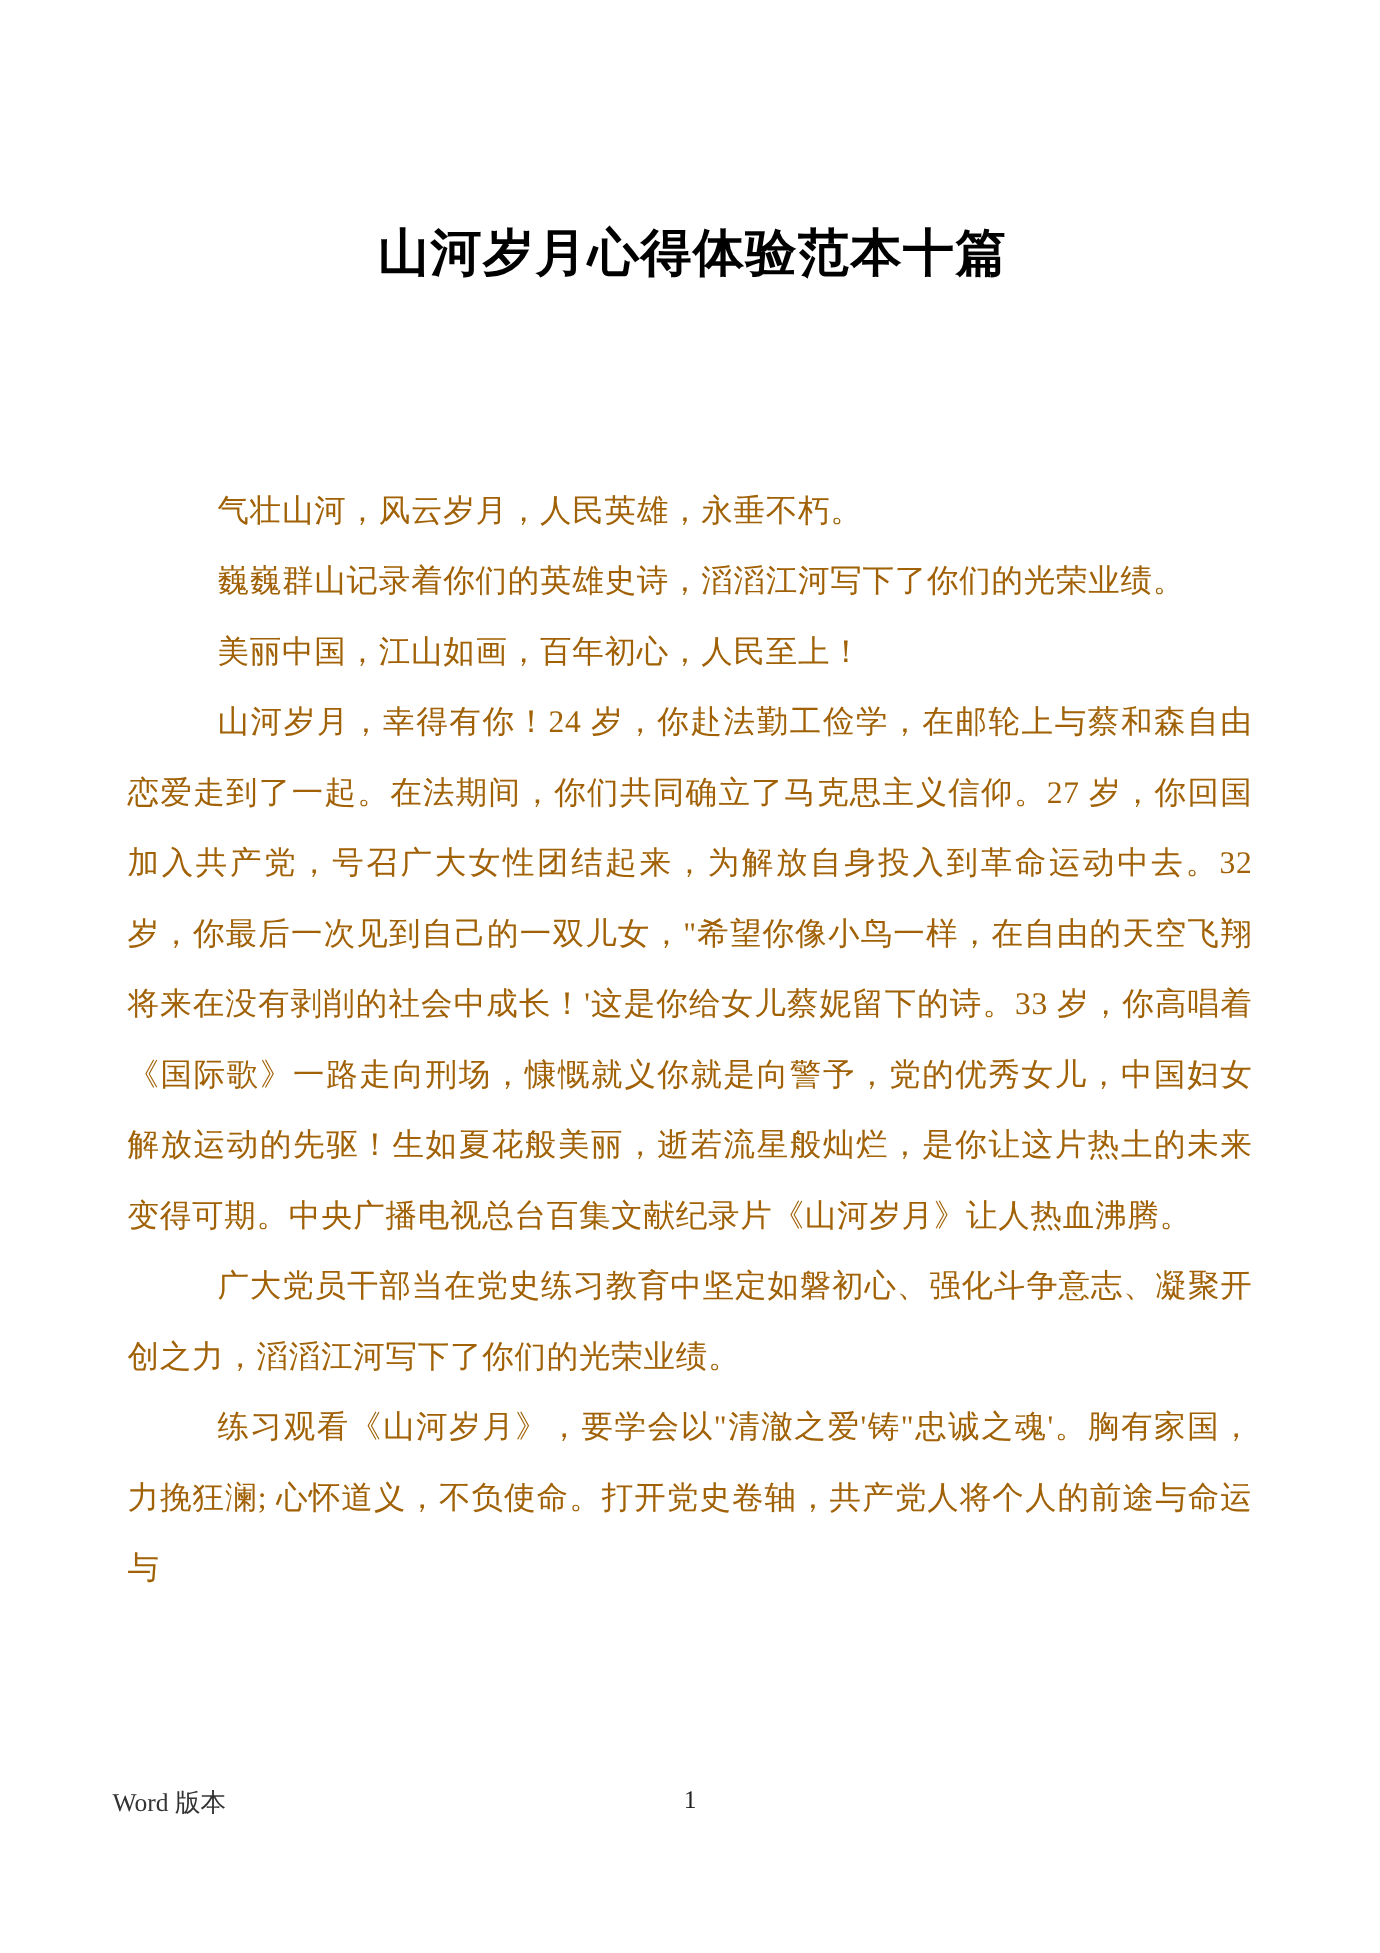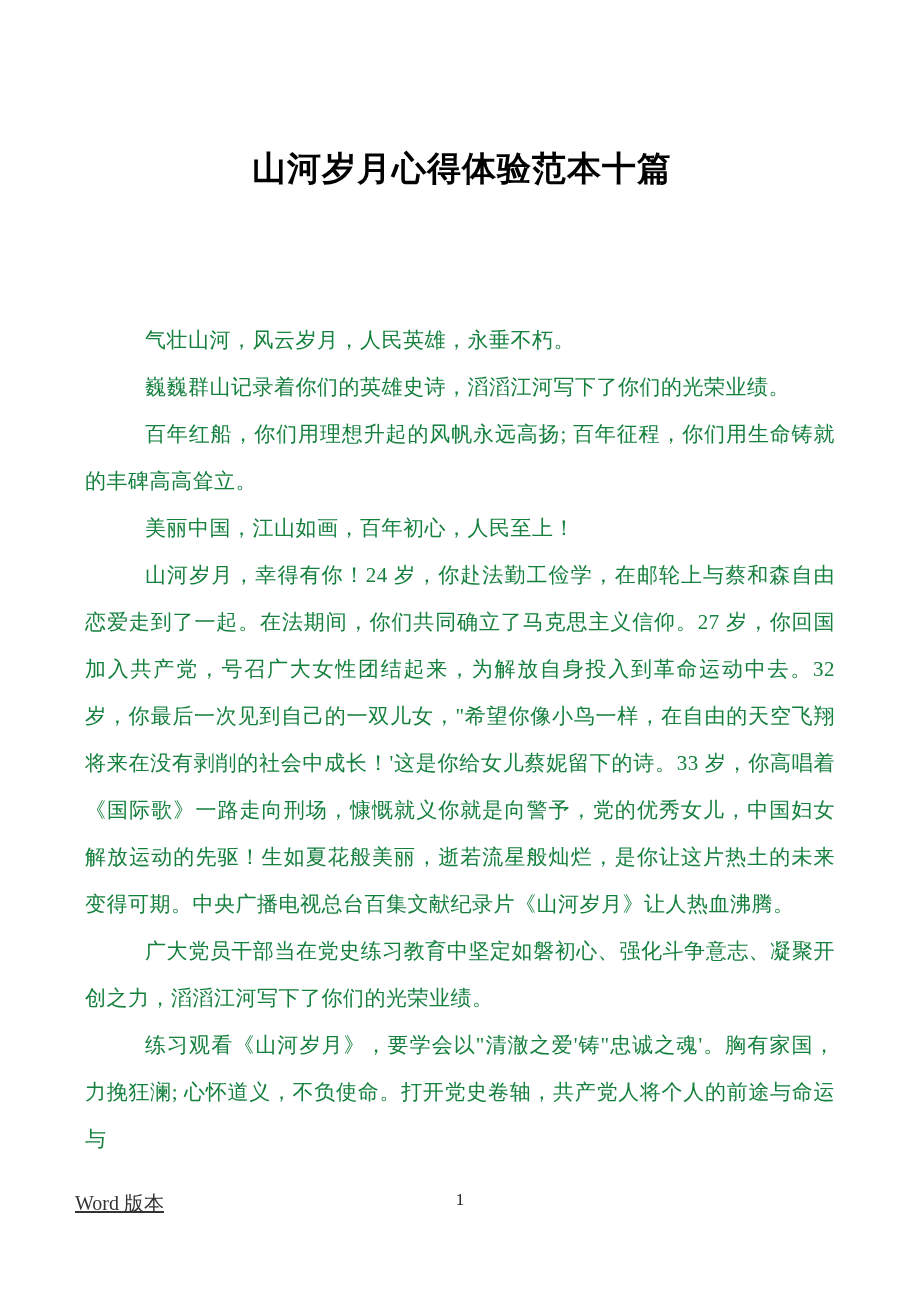--- a/index.html
+++ b/index.html
@@ -38,33 +38,32 @@
   }
   .doc-body {
     position: absolute;
     top: 317px;
     left: 85px;
     width: 750px;
     font-size: 21px;
     letter-spacing: 0.5px;
     line-height: 47px;
     text-align: justify;
-    color: #15803d;
+    color: #a16207;
   }
   .doc-body p.para {
     margin: 0;
     text-indent: 60px;
   }
   .footer-version {
     position: absolute;
     left: 75px;
     top: 1190px;
-    font-size: 20px;
+    font-size: 17px;
     color: #333333;
-    text-decoration: underline;
   }
   .footer-page-number {
     position: absolute;
     left: 0;
     top: 1190px;
     width: 920px;
     text-align: center;
     font-size: 17px;
     color: #222222;
   }
@@ -73,21 +72,20 @@
 <body>
 
 <div class="page">
 
   <h1 class="doc-title">山河岁月心得体验范本十篇</h1>
 
 
   <div class="doc-body">
       <p class="para">气壮山河，风云岁月，人民英雄，永垂不朽。</p>
       <p class="para">巍巍群山记录着你们的英雄史诗，滔滔江河写下了你们的光荣业绩。</p>
-      <p class="para">百年红船，你们用理想升起的风帆永远高扬; 百年征程，你们用生命铸就的丰碑高高耸立。</p>
       <p class="para">美丽中国，江山如画，百年初心，人民至上！</p>
       <p class="para">山河岁月，幸得有你！24 岁，你赴法勤工俭学，在邮轮上与蔡和森自由恋爱走到了一起。在法期间，你们共同确立了马克思主义信仰。27 岁，你回国加入共产党，号召广大女性团结起来，为解放自身投入到革命运动中去。32 岁，你最后一次见到自己的一双儿女，"希望你像小鸟一样，在自由的天空飞翔将来在没有剥削的社会中成长！'这是你给女儿蔡妮留下的诗。33 岁，你高唱着《国际歌》一路走向刑场，慷慨就义你就是向警予，党的优秀女儿，中国妇女解放运动的先驱！生如夏花般美丽，逝若流星般灿烂，是你让这片热土的未来变得可期。中央广播电视总台百集文献纪录片《山河岁月》让人热血沸腾。</p>
       <p class="para">广大党员干部当在党史练习教育中坚定如磐初心、强化斗争意志、凝聚开创之力，滔滔江河写下了你们的光荣业绩。</p>
       <p class="para">练习观看《山河岁月》，要学会以"清澈之爱'铸"忠诚之魂'。胸有家国，力挽狂澜; 心怀道义，不负使命。打开党史卷轴，共产党人将个人的前途与命运与</p>
     </div>
 
   <div class="footer-version">Word 版本</div>
 
   <div class="footer-page-number">1</div>
 

